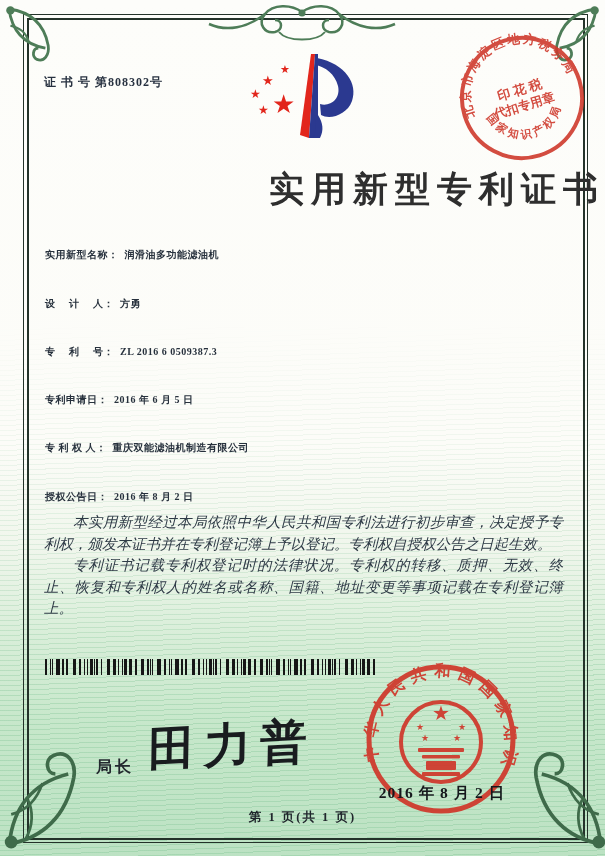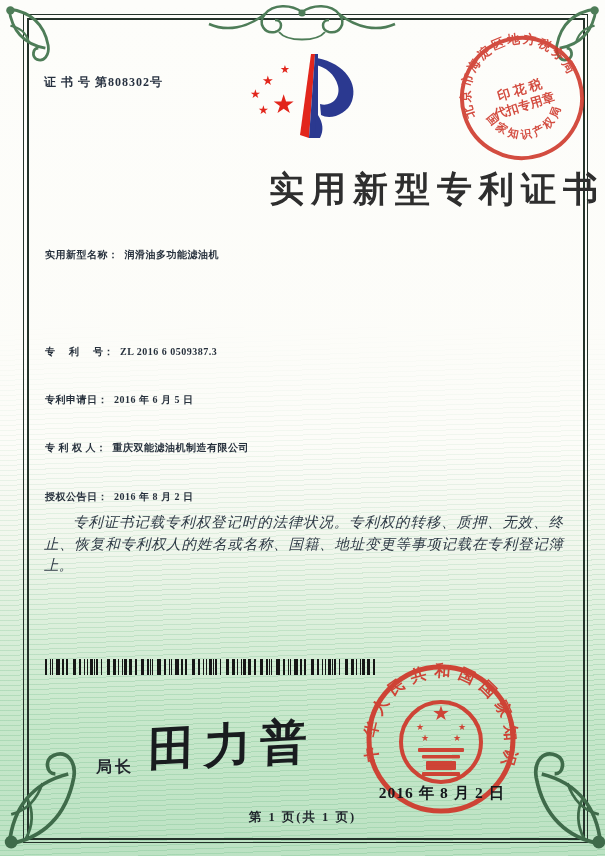--- a/index.html
+++ b/index.html
@@ -135,34 +135,38 @@
     </text>
     <text x="66" y="62" text-anchor="middle" fill="#cf3a2d" font-size="13" font-weight="bold">印 花 税</text>
     <text x="66" y="78" text-anchor="middle" fill="#cf3a2d" font-size="12.5" font-weight="bold">代扣专用章</text>
   </svg>
 
   <div class="title">实用新型专利证书</div>
 
   <div class="field" style="top:248px;">
     <span>实用新型名称：</span><span class="val">润滑油多功能滤油机</span>
   </div>
+  <div class="field" style="top:297px;">
+    <span>设　 计　 人：</span><span class="val">方勇</span>
+  </div>
   <div class="field" style="top:345px;">
     <span>专　 利　 号：</span><span class="val">ZL 2016 6 0509387.3</span>
   </div>
   <div class="field" style="top:393px;">
     <span>专利申请日：</span><span class="val">2016 年 6 月 5 日</span>
   </div>
   <div class="field" style="top:441px;">
     <span>专 利 权 人：</span><span class="val">重庆双能滤油机制造有限公司</span>
   </div>
   <div class="field" style="top:490px;">
     <span>授权公告日：</span><span class="val">2016 年 8 月 2 日</span>
   </div>
 
   <div class="paras">
+    <p>本实用新型经过本局依照中华人民共和国专利法进行初步审查，决定授予专利权，颁发本证书并在专利登记簿上予以登记。专利权自授权公告之日起生效。</p>
     <p>专利证书记载专利权登记时的法律状况。专利权的转移、质押、无效、终止、恢复和专利权人的姓名或名称、国籍、地址变更等事项记载在专利登记簿上。</p>
   </div>
 
   <div class="barcode"></div>
 
   <svg class="office-seal" viewBox="0 0 158 158">
     <circle cx="79" cy="79" r="72" fill="none" stroke="#cf3a2d" stroke-width="5"></circle>
     <defs>
       <path id="offRing" d="M 17,101 A 65,65 0 1 1 141,101"></path>
     </defs>

